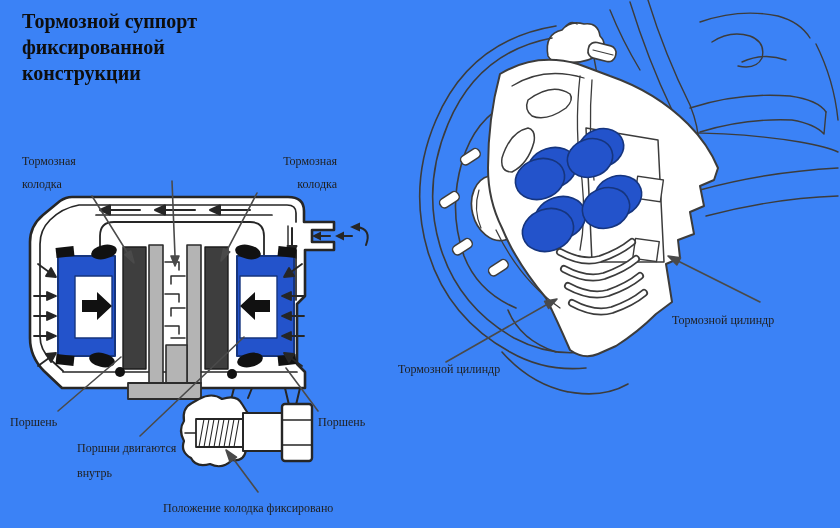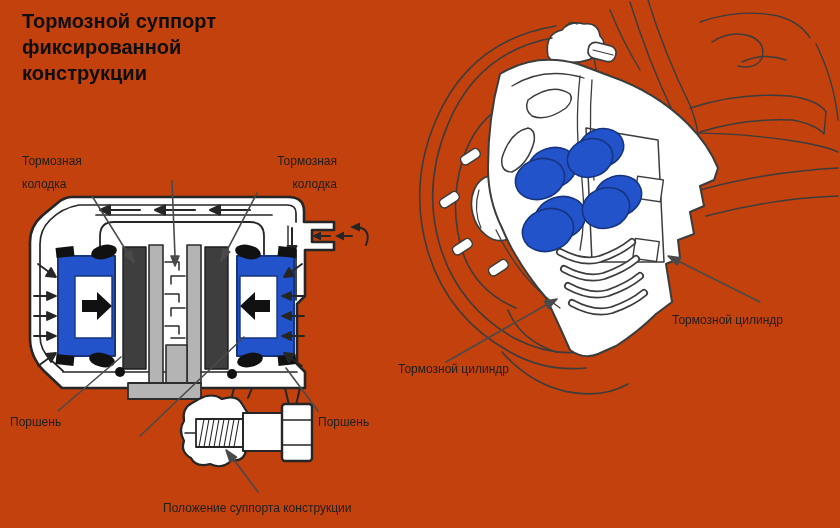--- a/index.html
+++ b/index.html
@@ -1,18 +1,18 @@
 <!DOCTYPE html>
 <html><head>
 <meta charset="utf-8">
 <style>
   html,body{margin:0;padding:0;background:#e9e9e9;}
   #stage{
-    position:relative;width:840px;height:528px;background:#c2410c;
-    font-family:Liberation Sans, sans-serif;
+    position:relative;width:840px;height:528px;background:#3b82f6;
+    font-family:Liberation Serif, serif;
     overflow:hidden;
   }
   #art{position:absolute;left:0;top:0;z-index:1;}
   .lbl{
     position:absolute;z-index:2;color:#1f1f1f;font-size:12px;line-height:23px;
     white-space:pre-line;letter-spacing:0;
   }
   .title{
     position:absolute;left:22px;top:8px;width:252px;z-index:2;
     font-size:20px;font-weight:bold;line-height:26px;color:#0e0e0e;
@@ -249,16 +249,17 @@
       </g>
     </g>
   </svg>
 
   <div class="title wrap">Тормозной суппорт фиксированной конструкции</div>
 
   <div class="lbl wrap" style="left:22px;top:150px;width:92px">Тормозная колодка</div>
   <div class="lbl wrap" style="left:251px;top:150px;width:86px;text-align:right">Тормозная колодка</div>
   <div class="lbl" style="left:10px;top:411px">Поршень</div>
   <div class="lbl" style="left:318px;top:411px">Поршень</div>
-  <div class="lbl" style="left:163px;top:497px">Положение суппорта конструкции</div>
+  <div class="lbl wrap" style="left:77px;top:436px;width:104px;line-height:25px">Поршни двигаются внутрь</div>
+  <div class="lbl" style="left:163px;top:497px">Положение колодка фиксировано</div>
   <div class="lbl" style="left:672px;top:309px">Тормозной цилиндр</div>
   <div class="lbl" style="left:398px;top:358px">Тормозной цилиндр</div>
 </div>
 
 </body></html>

